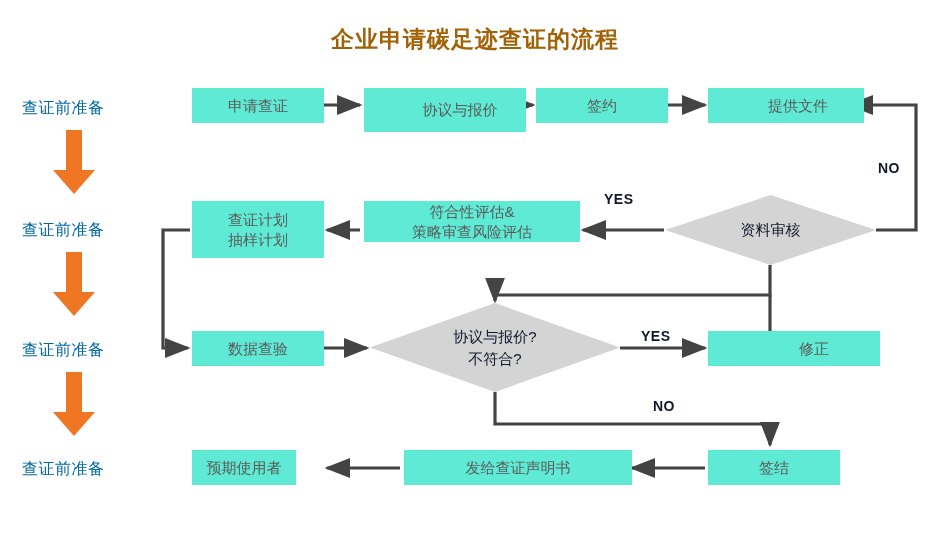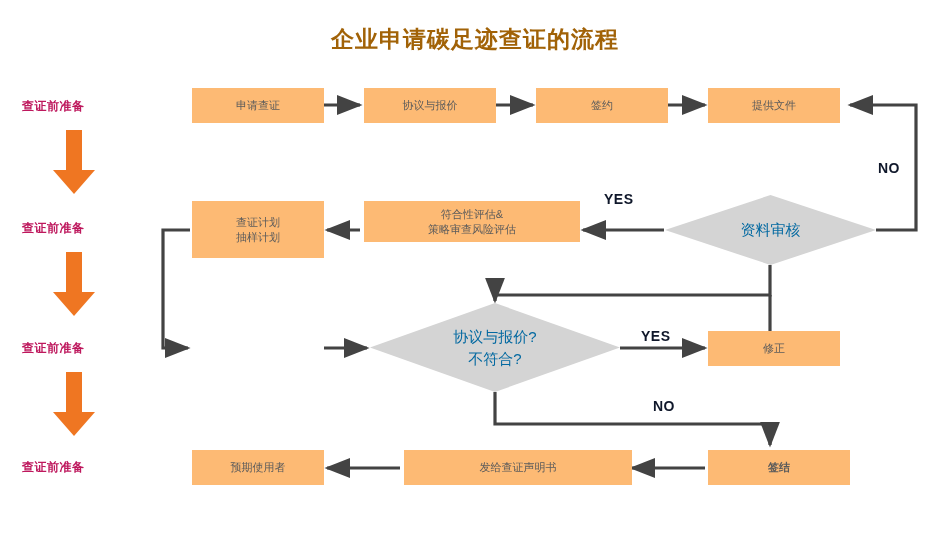--- a/index.html
+++ b/index.html
@@ -10,32 +10,32 @@
   #canvas{position:relative;width:950px;height:546px;background:#fff;}
   #wire{position:absolute;left:0;top:0;width:950px;height:546px;}
 
   .title{
     position:absolute;left:0;top:24px;width:950px;text-align:center;
     font-size:23px;font-weight:bold;color:#a16207;letter-spacing:1px;
     white-space:nowrap;
   }
 
   .stage-label{
-    position:absolute;font-size:12px;font-weight:bold;color:#be185d;
+    position:absolute;font-size:16px;font-weight:normal;color:#0369a1;
     white-space:nowrap;letter-spacing:.5px;
   }
 
   .node{
-    position:absolute;background:#fdba74;color:#5b5b5b;
+    position:absolute;background:#5eead4;color:#5b5b5b;
     display:flex;align-items:center;justify-content:center;
     flex-direction:column;line-height:1.30;
-    font-size:11px;text-align:center;white-space:pre-line;
+    font-size:15px;text-align:center;white-space:pre-line;
   }
   .diamond{
-    position:absolute;color:#0369a1;font-size:15px;
+    position:absolute;color:#0f172a;font-size:15px;
     display:flex;align-items:center;justify-content:center;
     flex-direction:column;line-height:1.45;text-align:center;
     white-space:pre-line;background:#d4d4d4;
     clip-path:polygon(50% 0%,100% 50%,50% 100%,0% 50%);
   }
   .edge-label{
     position:absolute;font-size:14px;font-weight:bold;color:#0f172a;
     letter-spacing:.5px;white-space:nowrap;
   }
   .down-arrow{position:absolute;}
@@ -93,40 +93,41 @@
   </svg>
   <svg class="down-arrow" style="left:52px;top:252px;" width="44" height="66" viewBox="0 0 44 66">
     <path d="M14,0 H30 V40 H43 L22,64 L1,40 H14 Z" fill="#ef7622"></path>
   </svg>
   <svg class="down-arrow" style="left:52px;top:372px;" width="44" height="66" viewBox="0 0 44 66">
     <path d="M14,0 H30 V40 H43 L22,64 L1,40 H14 Z" fill="#ef7622"></path>
   </svg>
 
   <div class="node" style="left:192px;top:88px;width:132px;height:35px;">申请查证</div>
 
-  <div class="node" style="left:364px;top:88px;width:132px;height:35px;">协议与报价</div>
+  <div class="node" style="left:364px;top:88px;width:132px;height:44px;padding-left:30px;">协议与报价</div>
 
   <div class="node" style="left:536px;top:88px;width:132px;height:35px;">签约</div>
 
-  <div class="node" style="left:708px;top:88px;width:132px;height:35px;">提供文件</div>
+  <div class="node" style="left:708px;top:88px;width:132px;height:35px;padding-left:24px;">提供文件</div>
 
   <div class="node" style="left:192px;top:201px;width:132px;height:57px;">查证计划
 抽样计划</div>
 
   <div class="node" style="left:364px;top:201px;width:216px;height:41px;">符合性评估&amp;
 策略审查风险评估</div>
 
+  <div class="node" style="left:192px;top:331px;width:132px;height:35px;">数据查验</div>
 
-  <div class="node" style="left:708px;top:331px;width:132px;height:35px;">修正</div>
+  <div class="node" style="left:708px;top:331px;width:132px;height:35px;padding-left:40px;">修正</div>
 
-  <div class="node" style="left:708px;top:450px;width:142px;height:35px;font-weight:bold;">签结</div>
+  <div class="node" style="left:708px;top:450px;width:132px;height:35px;">签结</div>
 
   <div class="node" style="left:404px;top:450px;width:228px;height:35px;">发给查证声明书</div>
 
-  <div class="node" style="left:192px;top:450px;width:132px;height:35px;">预期使用者</div>
+  <div class="node" style="left:192px;top:450px;width:104px;height:35px;">预期使用者</div>
 
   <div class="diamond" style="left:665px;top:195px;width:211px;height:70px;">资料审核</div>
 
   <div class="diamond" style="left:370px;top:303px;width:250px;height:89px;">协议与报价?
 不符合?</div>
 
   <div class="edge-label" style="left:604px;top:191px;">YES</div>
 
   <div class="edge-label" style="left:878px;top:160px;">NO</div>
 

